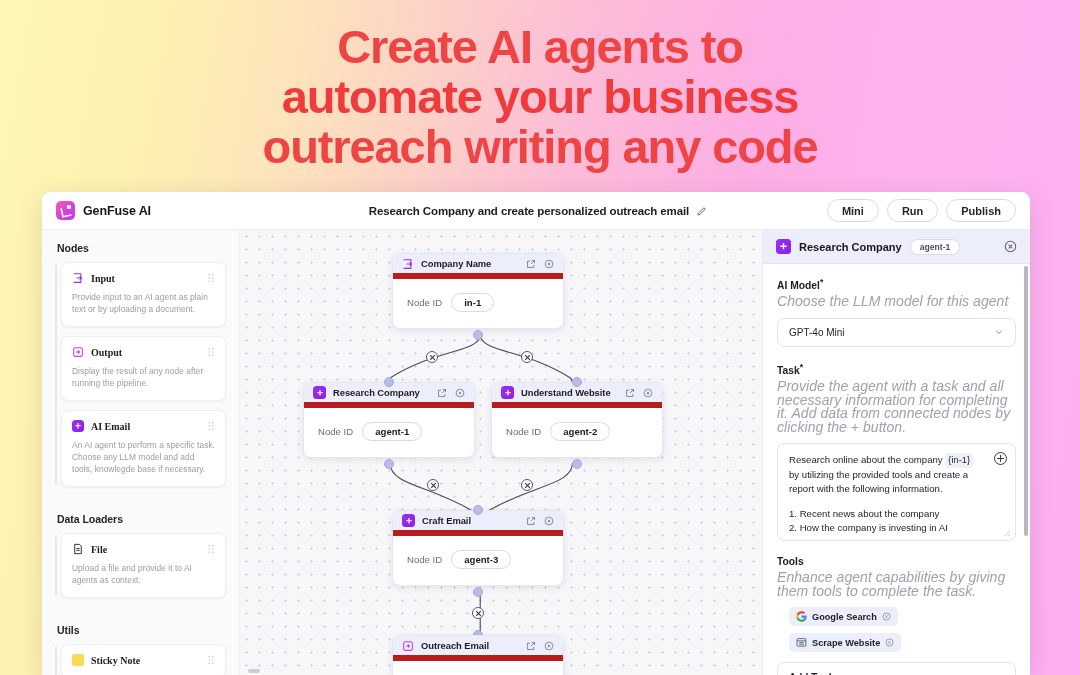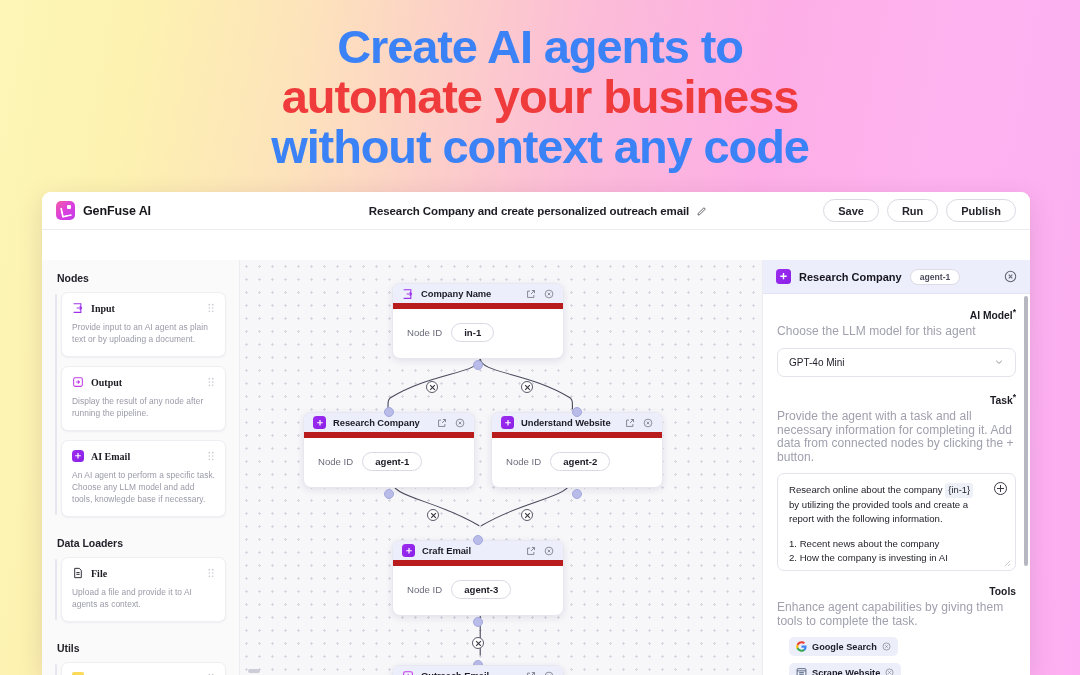--- a/index.html
+++ b/index.html
@@ -13,30 +13,30 @@
   }
 
   
   .hero {
     position: absolute; left: 0; top: 0; width: 1080px; height: 192px;
     display: flex; flex-direction: column; align-items: center;
     justify-content: flex-start; padding-top: 22px;
   }
   .hero-line {
     font-size: 47px; font-weight: 700; letter-spacing: -1.1px;
-    color: #3b82f6; line-height: 50px; white-space: nowrap;
+    color: #ef4444; line-height: 50px; white-space: nowrap;
   }
   .hero-line.accent { color: #ef3b3b; }
 
   
   .app {
     position: absolute; left: 42px; top: 192px; width: 988px; height: 483px;
     background: #ffffff; border-radius: 9px 9px 0 0; overflow: hidden;
     box-shadow: 0 6px 26px rgba(60,20,60,.13);
-    display: flex; flex-direction: column; gap: 30px;
+    display: flex; flex-direction: column;
   }
 
   
   .topbar {
     height: 38px; min-height: 38px; background: #fff;
     border-bottom: 1px solid #ececf1;
     display: flex; align-items: center; padding: 0 14px; position: relative;
   }
   .brand { display: flex; align-items: center; gap: 8px; }
   .brand-logo {
@@ -79,21 +79,21 @@
   
   .sidebar {
     width: 198px; min-width: 198px; background: #fafafb;
     border-right: 1px solid #ececf1; padding: 10px 13px 0 13px;
     overflow: hidden; position: relative;
   }
   .section-title {
     font-size: 10.5px; font-weight: 700; color: #22222b;
     margin: 2px 0 8px 2px; letter-spacing: -.05px;
   }
-  .section-title.spaced { margin-top: 20px; }
+  .section-title.spaced { margin-top: 26px; }
   .node-group { position: relative; padding-left: 6px; }
   .node-group::before {
     content: ""; position: absolute; left: 0; top: 2px; bottom: 2px;
     width: 2px; background: #e6e6ee; border-radius: 2px;
   }
   .node-card {
     background: #fff; border: 1px solid #eeeef3; border-radius: 7px;
     padding: 9px 10px 11px 10px; margin-bottom: 9px;
     box-shadow: 0 1px 2px rgba(25,25,45,.05);
   }
@@ -160,25 +160,25 @@
     background: #edeefb; height: 34px; display: flex; align-items: center;
     gap: 8px; padding: 0 13px; border-bottom: 1px solid #e2e3f3;
   }
   .rpanel-title { font-size: 11px; font-weight: 700; color: #16161f; }
   .rpanel-chip {
     border: 1px solid #dcdce6; background: #fff; border-radius: 10px;
     padding: 2px 9px; font-size: 8.6px; color: #4e4e5e; font-weight: 600;
   }
   .rpanel-close { margin-left: auto; width: 13px; height: 13px; opacity: .7; }
   .rpanel-body { padding: 13px 14px 0 14px; height: 449px; overflow: hidden; }
-  .field-label { font-size: 10.3px; font-weight: 700; color: #1b1b24; text-align: right; }
+  .field-label { font-size: 10.3px; font-weight: 700; color: #1b1b24; }
   .req { color: #1b1b24; }
   .field-help {
-    font-size: 12px; line-height: 13.5px; color: #a0a0ae;
-    margin-top: 4px; letter-spacing: .05px;
+    font-size: 14px; line-height: 13.5px; color: #a0a0ae;
+    margin-top: 4px; letter-spacing: .05px; font-style: italic;
   }
   .select-box {
     margin-top: 9px; height: 29px; border: 1px solid #e3e3ec; border-radius: 7px;
     display: flex; align-items: center; padding: 0 11px;
     font-size: 10px; color: #1e1e28; background: #fff;
   }
   .select-box .chev { margin-left: auto; width: 10px; height: 10px; opacity: .6; }
   .field-block { margin-bottom: 15px; }
   .task-box {
     position: relative; margin-top: 9px; border: 1px solid #e3e3ec;
@@ -222,40 +222,40 @@
     position: absolute; left: 8px; bottom: 2px; width: 12px; height: 4px;
     background: #cdcdd8; border-radius: 3px;
   }
 </style>
 </head>
 <body>
 
 <div class="hero">
   <div class="hero-line">Create AI agents to</div>
   <div class="hero-line accent">automate your business</div>
-  <div class="hero-line">without context any code</div>
+  <div class="hero-line">outreach writing any code</div>
 </div>
 
 <div class="app">
 
   <div class="topbar">
     <div class="brand">
       <div class="brand-logo"></div>
       <span class="brand-name">GenFuse AI</span>
     </div>
 
     <div class="flow-title-wrap">
       <span class="flow-title">Research Company and create personalized outreach email</span>
       <svg class="pencil-icon" viewBox="0 0 16 16" fill="none" stroke="#2a2a34" stroke-width="1.4">
         <path d="M11.5 2.5l2 2-8 8-2.6.6.6-2.6z"></path>
       </svg>
     </div>
 
     <div class="topbar-actions">
-      <button class="pill-btn">Save</button>
+      <button class="pill-btn">Mini</button>
       <button class="pill-btn">Run</button>
       <button class="pill-btn">Publish</button>
     </div>
   </div>
 
   <div class="app-body">
 
     <div class="sidebar">
 
       <div class="section-title">Nodes</div>

